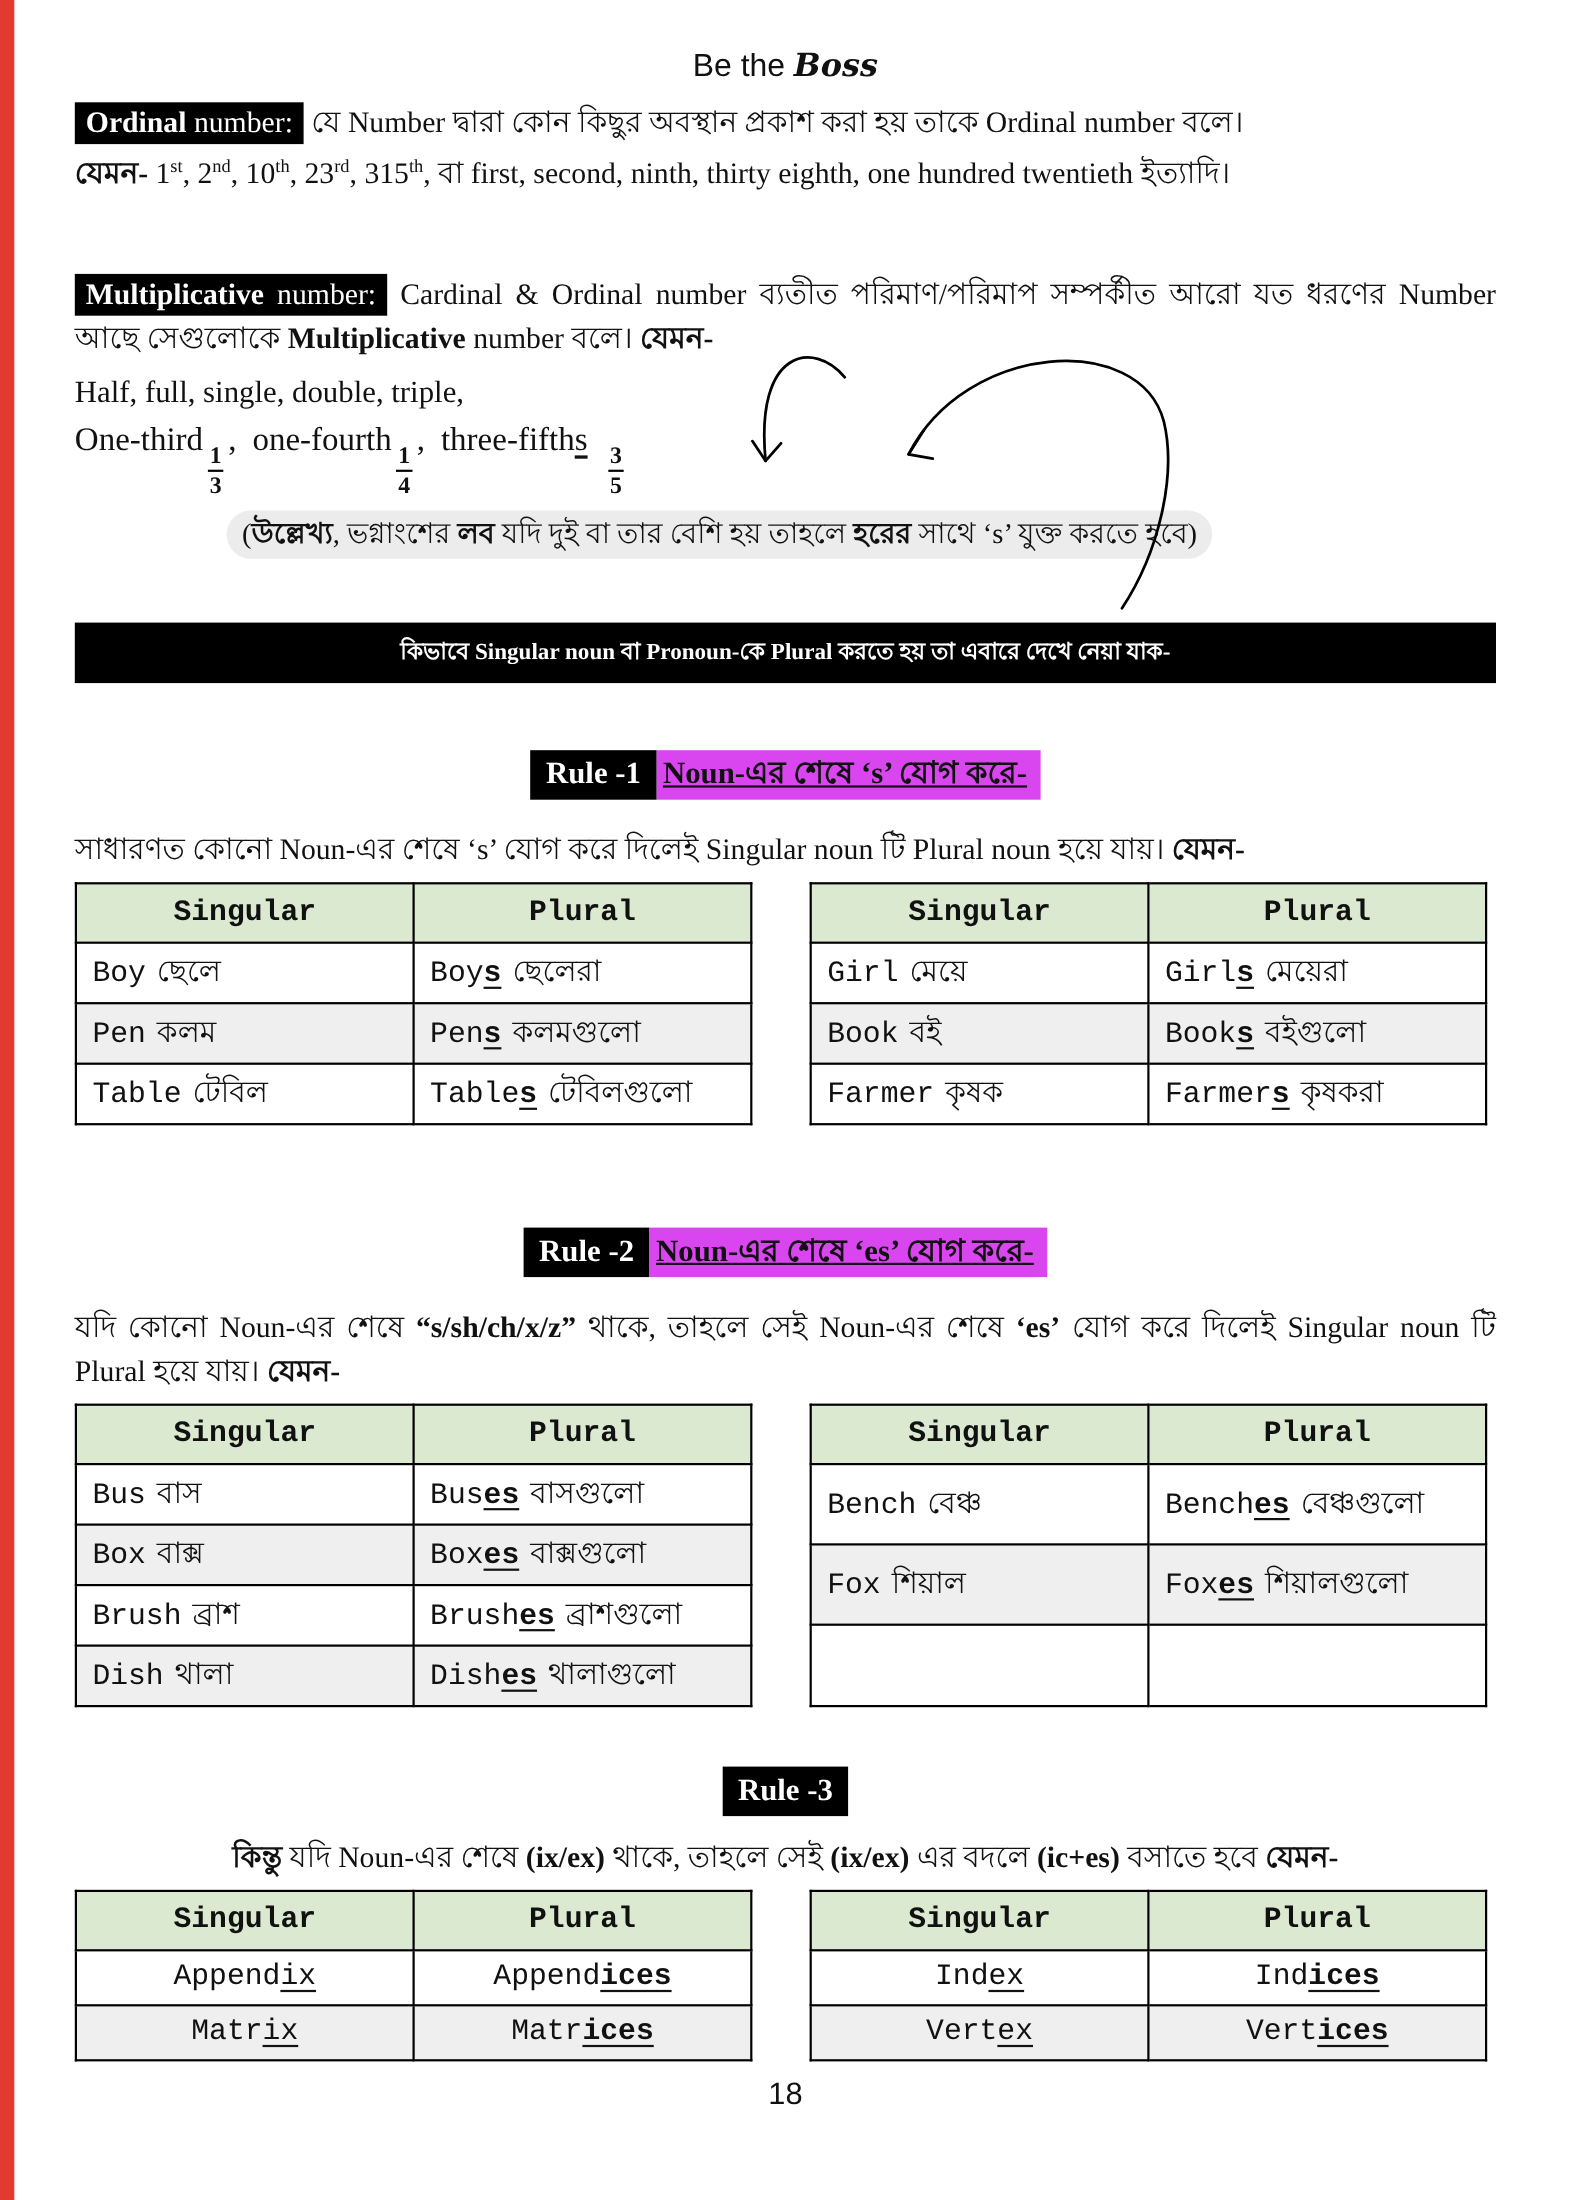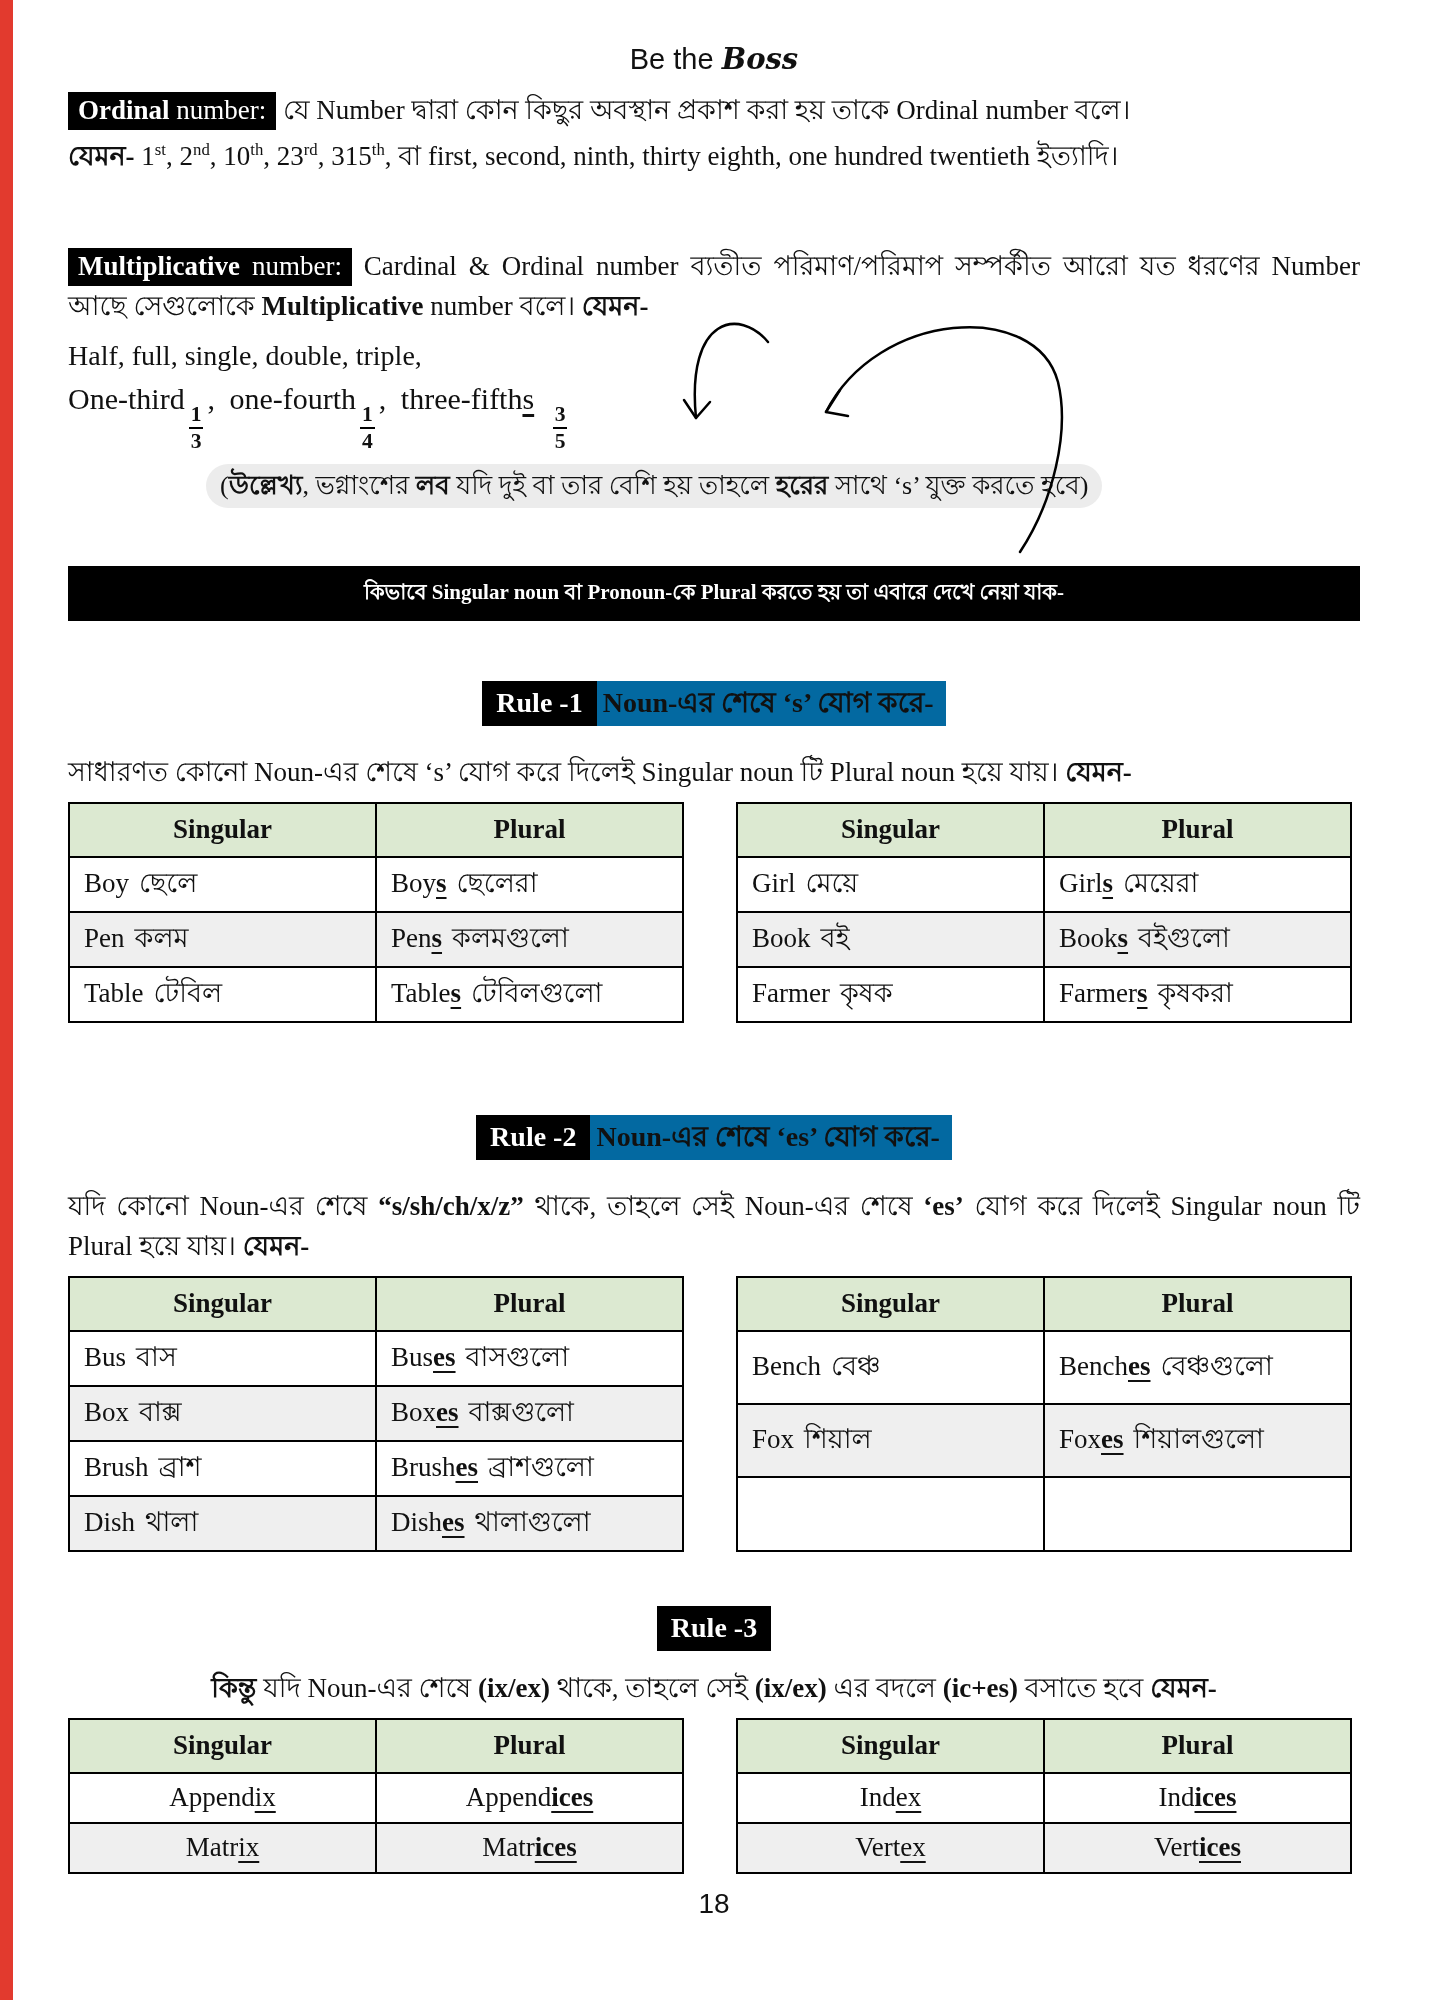--- a/index.html
+++ b/index.html
@@ -20,23 +20,23 @@
   .fracline{font-size:30px;line-height:46px;word-spacing:7px;}
   .halfline{font-size:28px;line-height:40px;margin-top:10px;}
   .arrowwrap{position:relative;}
   .arrows{position:absolute;left:0;top:-46px;width:1292px;height:300px;pointer-events:none;}
   .note{display:inline-block;background:#ececec;font-size:26px;line-height:36px;
         padding:4px 14px;margin:10px 0 0 138px;border-radius:22px;}
   .banner{background:#000;color:#fff;font-size:21px;font-weight:bold;text-align:center;
           padding:10px 6px;margin-top:58px;}
   .rulehead{text-align:center;margin-top:60px;font-size:28px;}
   .rulebadge{background:#000;color:#fff;font-weight:bold;padding:6px 14px 8px 14px;}
-  .ruletitle{background:#0369a1;font-weight:bold;padding:6px 12px 8px 6px;}
+  .ruletitle{background:#d946ef;font-weight:bold;padding:6px 12px 8px 6px;text-decoration:underline;}
   .ruledesc{margin-top:24px;}
-  .tables{display:flex;margin-top:10px;}
+  .tables{display:flex;margin-top:10px;font-family:Liberation Mono, monospace;}
   .spacer{width:52px;}
   table{border-collapse:collapse;width:616px;table-layout:fixed;}
   table,th,td{border:2px solid #000;}
   th{background:#dce9d1;font-size:27px;font-weight:bold;height:48px;text-align:center;padding:2px 8px;}
   td{font-size:27px;height:49px;padding:2px 8px 2px 14px;vertical-align:middle;margin-top:41px;}
   tbody tr:nth-child(even){background:#efefef;}
   .bn{margin-left:10px;}
   .sfx{font-weight:bold;text-decoration:underline;text-underline-offset:5px;}
   .usfx{text-decoration:underline;text-underline-offset:5px;}
   .ctr td{text-align:center;padding:2px 24px;height:44px;}

